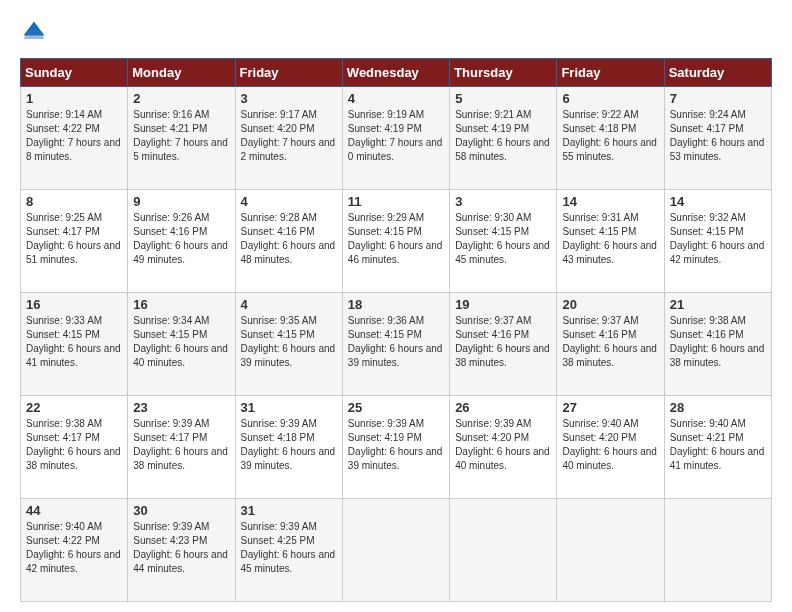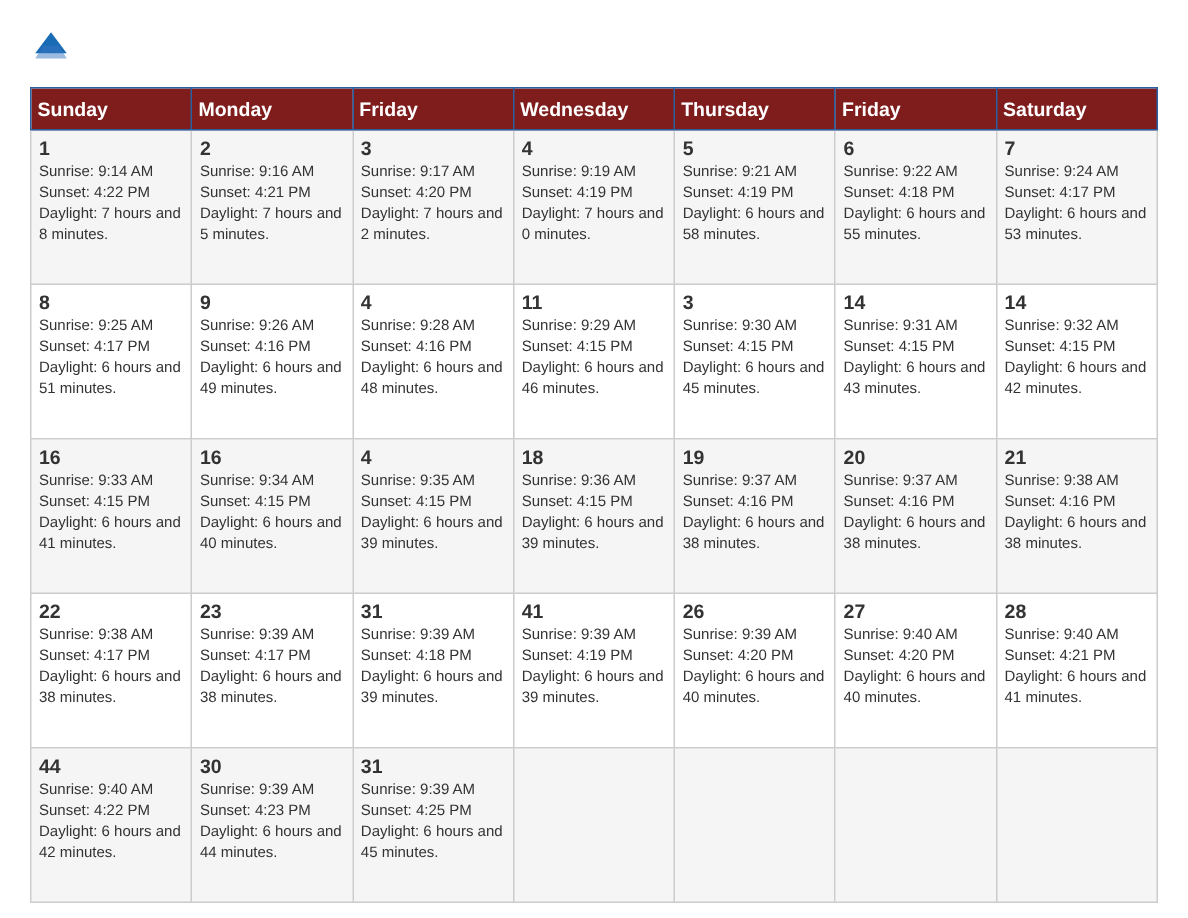--- a/index.html
+++ b/index.html
@@ -164,21 +164,21 @@
           <td><span class="day-num">4</span><span class="cell-text">Sunrise: 9:35 AM<br>Sunset: 4:15 PM<br>Daylight: 6 hours and 39 minutes.</span></td>
           <td><span class="day-num">18</span><span class="cell-text">Sunrise: 9:36 AM<br>Sunset: 4:15 PM<br>Daylight: 6 hours and 39 minutes.</span></td>
           <td><span class="day-num">19</span><span class="cell-text">Sunrise: 9:37 AM<br>Sunset: 4:16 PM<br>Daylight: 6 hours and 38 minutes.</span></td>
           <td><span class="day-num">20</span><span class="cell-text">Sunrise: 9:37 AM<br>Sunset: 4:16 PM<br>Daylight: 6 hours and 38 minutes.</span></td>
           <td><span class="day-num">21</span><span class="cell-text">Sunrise: 9:38 AM<br>Sunset: 4:16 PM<br>Daylight: 6 hours and 38 minutes.</span></td>
         </tr>
         <tr>
           <td><span class="day-num">22</span><span class="cell-text">Sunrise: 9:38 AM<br>Sunset: 4:17 PM<br>Daylight: 6 hours and 38 minutes.</span></td>
           <td><span class="day-num">23</span><span class="cell-text">Sunrise: 9:39 AM<br>Sunset: 4:17 PM<br>Daylight: 6 hours and 38 minutes.</span></td>
           <td><span class="day-num">31</span><span class="cell-text">Sunrise: 9:39 AM<br>Sunset: 4:18 PM<br>Daylight: 6 hours and 39 minutes.</span></td>
-          <td><span class="day-num">41</span><span class="cell-text">Sunrise: 9:39 AM<br>Sunset: 4:19 PM<br>Daylight: 6 hours and 39 minutes.</span></td>
+          <td><span class="day-num">25</span><span class="cell-text">Sunrise: 9:39 AM<br>Sunset: 4:19 PM<br>Daylight: 6 hours and 39 minutes.</span></td>
           <td><span class="day-num">26</span><span class="cell-text">Sunrise: 9:39 AM<br>Sunset: 4:20 PM<br>Daylight: 6 hours and 40 minutes.</span></td>
           <td><span class="day-num">27</span><span class="cell-text">Sunrise: 9:40 AM<br>Sunset: 4:20 PM<br>Daylight: 6 hours and 40 minutes.</span></td>
           <td><span class="day-num">28</span><span class="cell-text">Sunrise: 9:40 AM<br>Sunset: 4:21 PM<br>Daylight: 6 hours and 41 minutes.</span></td>
         </tr>
         <tr>
           <td><span class="day-num">44</span><span class="cell-text">Sunrise: 9:40 AM<br>Sunset: 4:22 PM<br>Daylight: 6 hours and 42 minutes.</span></td>
           <td><span class="day-num">30</span><span class="cell-text">Sunrise: 9:39 AM<br>Sunset: 4:23 PM<br>Daylight: 6 hours and 44 minutes.</span></td>
           <td><span class="day-num">31</span><span class="cell-text">Sunrise: 9:39 AM<br>Sunset: 4:25 PM<br>Daylight: 6 hours and 45 minutes.</span></td>
           <td class="empty"></td>
           <td class="empty"></td>

